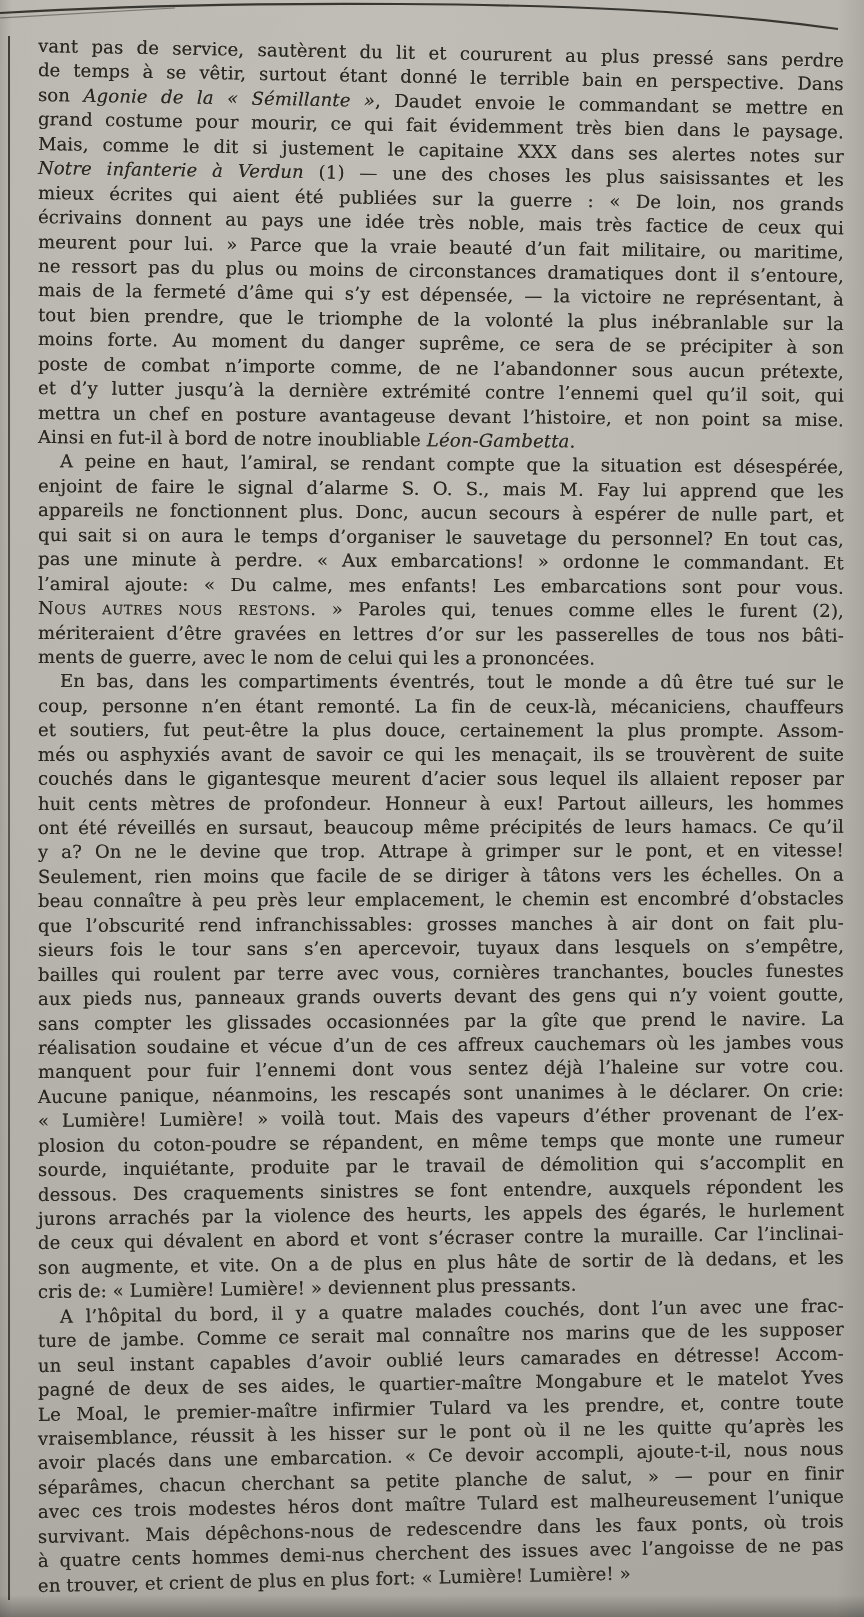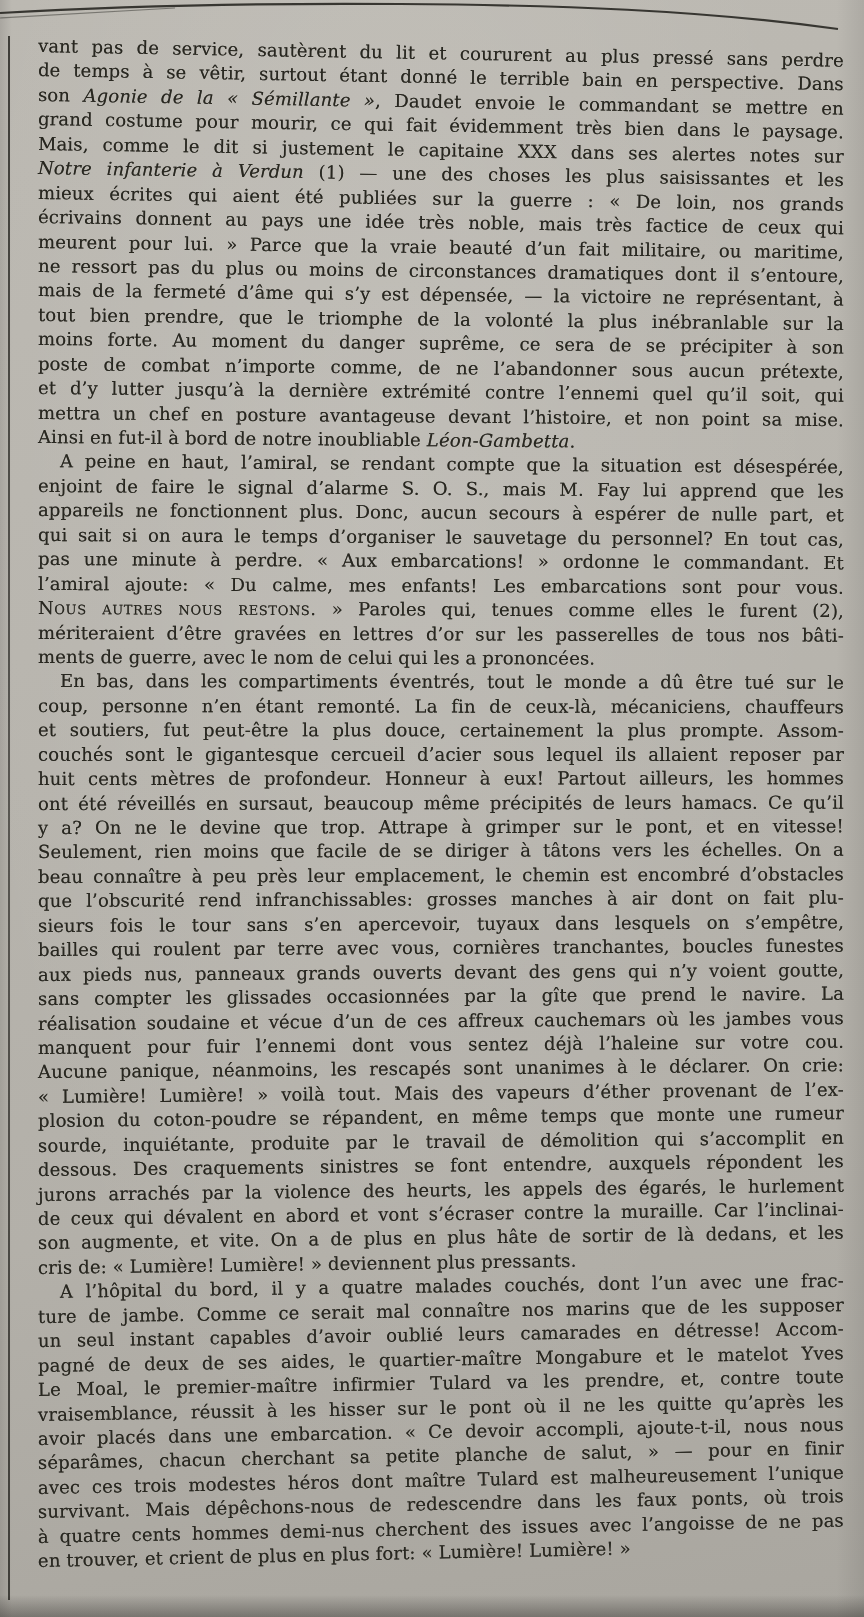--- a/index.html
+++ b/index.html
@@ -72,21 +72,22 @@
   <div class="line" style="transform: rotate(0.336deg);">qui sait si on aura le temps d’organiser le sauvetage du personnel? En tout cas,</div>
   <div class="line" style="transform: rotate(0.3deg);">pas une minute à perdre. « Aux embarcations! » ordonne le commandant. Et</div>
   <div class="line" style="transform: rotate(0.264deg);">l’amiral ajoute: « Du calme, mes enfants! Les embarcations sont pour vous.</div>
   <div class="line" style="transform: rotate(0.229deg);"><span class="caps">Nous autres nous restons.</span><span> » Paroles qui, tenues comme elles le furent (2),</span></div>
   <div class="line" style="transform: rotate(0.193deg);">mériteraient d’être gravées en lettres d’or sur les passerelles de tous nos bâti-</div>
   <div class="line last" style="transform: rotate(0.157deg);">ments de guerre, avec le nom de celui qui les a prononcées.</div>
 
   <div class="line indent" style="transform: rotate(0.121deg);">En bas, dans les compartiments éventrés, tout le monde a dû être tué sur le</div>
   <div class="line" style="transform: rotate(0.086deg);">coup, personne n’en étant remonté. La fin de ceux-là, mécaniciens, chauffeurs</div>
   <div class="line" style="transform: rotate(0.05deg);">et soutiers, fut peut-être la plus douce, certainement la plus prompte. Assom-</div>
-  <div class="line" style="transform: rotate(-0.021deg);">couchés sont le gigantesque cercueil d’acier sous lequel ils allaient reposer par</div>
+  <div class="line" style="transform: rotate(0.014deg);">més ou asphyxiés avant de savoir ce qui les menaçait, ils se trouvèrent de suite</div>
+  <div class="line" style="transform: rotate(-0.021deg);">couchés dans le gigantesque meurent d’acier sous lequel ils allaient reposer par</div>
   <div class="line" style="transform: rotate(-0.057deg);">huit cents mètres de profondeur. Honneur à eux! Partout ailleurs, les hommes</div>
   <div class="line" style="transform: rotate(-0.093deg);">ont été réveillés en sursaut, beaucoup même précipités de leurs hamacs. Ce qu’il</div>
   <div class="line" style="transform: rotate(-0.129deg);">y a? On ne le devine que trop. Attrape à grimper sur le pont, et en vitesse!</div>
   <div class="line" style="transform: rotate(-0.164deg);">Seulement, rien moins que facile de se diriger à tâtons vers les échelles. On a</div>
   <div class="line" style="transform: rotate(-0.2deg);">beau connaître à peu près leur emplacement, le chemin est encombré d’obstacles</div>
   <div class="line" style="transform: rotate(-0.236deg);">que l’obscurité rend infranchissables: grosses manches à air dont on fait plu-</div>
   <div class="line" style="transform: rotate(-0.271deg);">sieurs fois le tour sans s’en apercevoir, tuyaux dans lesquels on s’empêtre,</div>
   <div class="line" style="transform: rotate(-0.307deg);">bailles qui roulent par terre avec vous, cornières tranchantes, boucles funestes</div>
   <div class="line" style="transform: rotate(-0.343deg);">aux pieds nus, panneaux grands ouverts devant des gens qui n’y voient goutte,</div>
   <div class="line" style="transform: rotate(-0.379deg);">sans compter les glissades occasionnées par la gîte que prend le navire. La</div>

